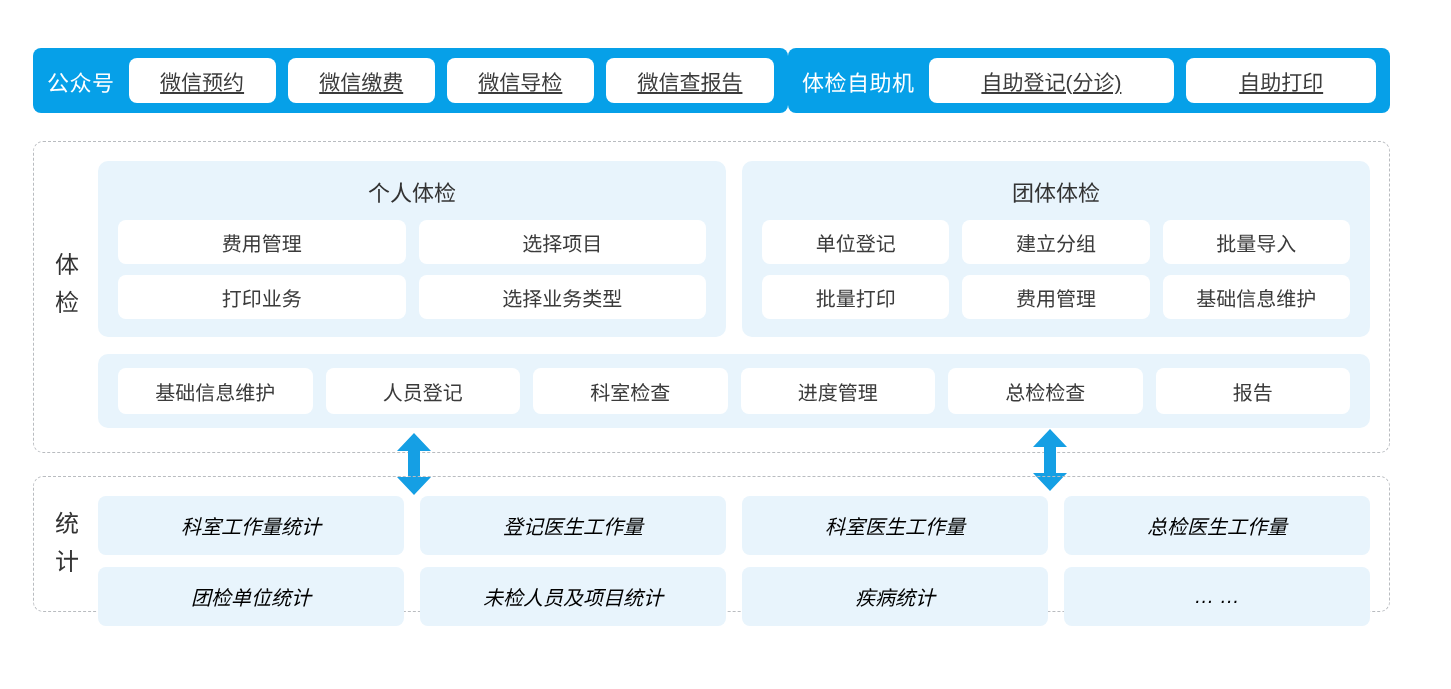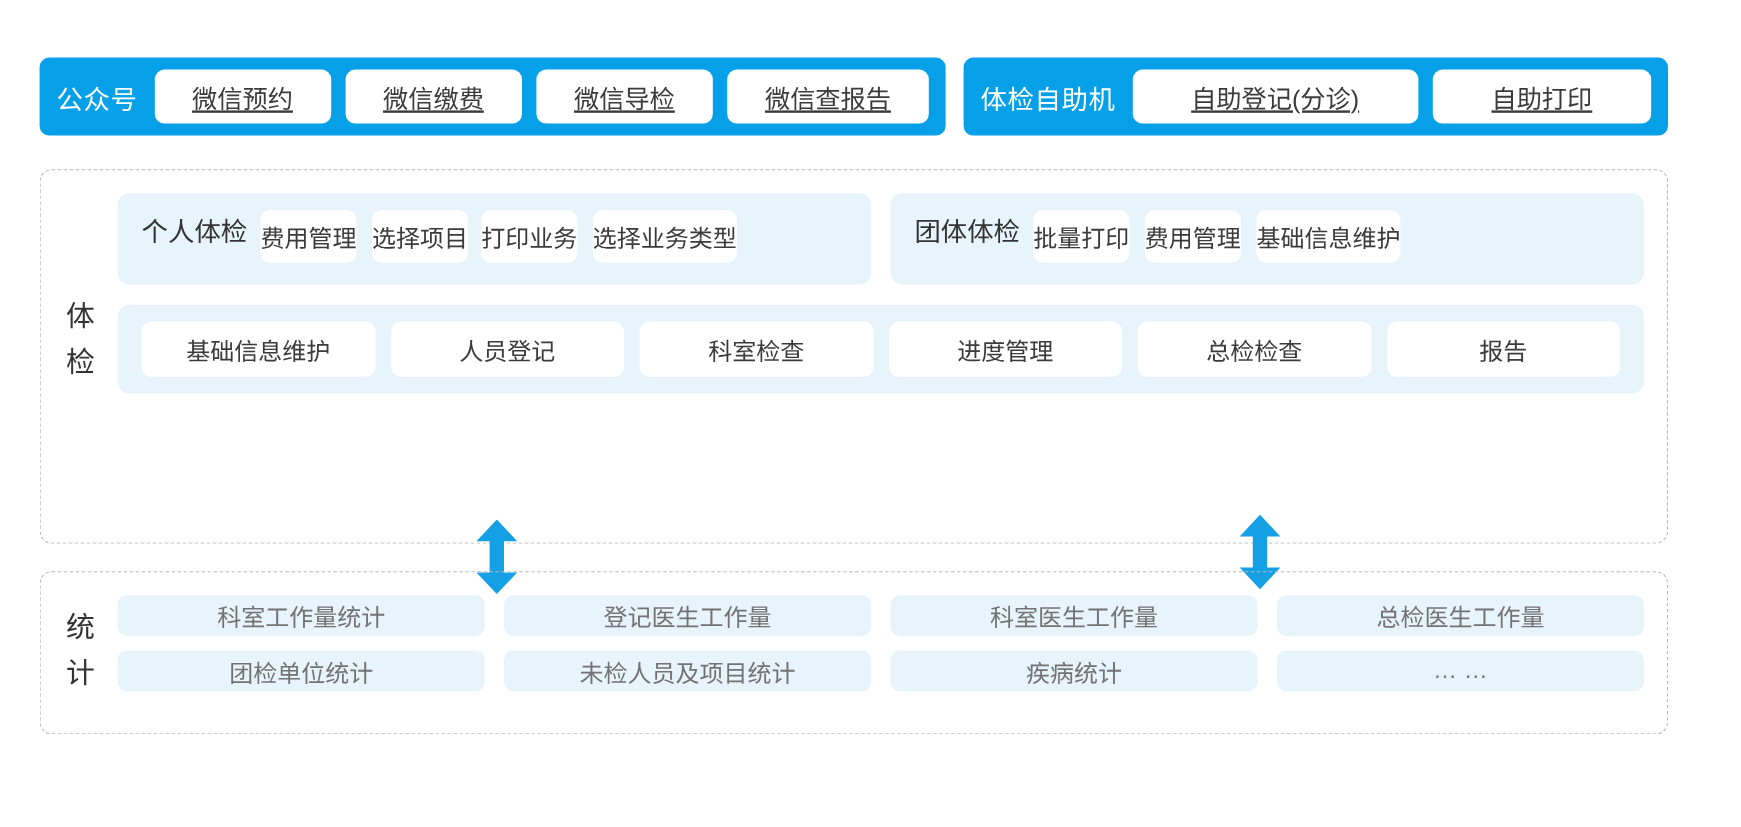--- a/index.html
+++ b/index.html
@@ -24,21 +24,20 @@
   }
 
   
   .topbar-row {
     position: absolute;
     left: 33px;
     top: 48px;
     width: 1357px;
     height: 65px;
     display: flex;
-    gap: 15px;
     text-align: center;
   }
   .blue-bar {
     background: #06a0e8;
     border-radius: 8px;
     display: flex;
     align-items: center;
     padding: 0 14px;
     gap: 12px;
     box-sizing: border-box;
@@ -119,21 +118,21 @@
     display: flex;
     gap: 16px;
   }
   .group-panel {
     background: #e8f4fc;
     border-radius: 10px;
     padding: 14px 20px 18px 20px;
     box-sizing: border-box;
     flex: 1 1 0;
     display: flex;
-    flex-direction: row;
+    flex-direction: column;
     gap: 11px;
   }
   .group-title {
     text-align: center;
     font-size: 22px;
     color: #333333;
     margin-bottom: 2px;
   }
   .tile-row {
     display: flex;
@@ -173,28 +172,29 @@
     flex-direction: column;
     gap: 12px;
   }
   .stats-row {
     display: flex;
     gap: 16px;
   }
   .stat-tile {
     background: #e8f4fc;
     border-radius: 8px;
-    height: 34px;
+    height: 59px;
     flex: 1 1 0;
     display: flex;
     align-items: center;
     justify-content: center;
     font-size: 20px;
-    color: #737373;
+    color: #000000;
     white-space: nowrap;
+    font-style: italic;
   }
 
   
   .arrow {
     position: absolute;
     width: 34px;
     height: 62px;
   }
   #arrow-left  { left: 397px; top: 433px; }
   #arrow-right { left: 1033px; top: 429px; }
@@ -241,20 +241,25 @@
         </div>
         <div class="tile-row">
           <div class="tile">打印业务</div>
           <div class="tile">选择业务类型</div>
         </div>
       </div>
 
       <div class="group-panel">
         <div class="group-title">团体体检</div>
         <div class="tile-row">
+          <div class="tile">单位登记</div>
+          <div class="tile">建立分组</div>
+          <div class="tile">批量导入</div>
+        </div>
+        <div class="tile-row">
           <div class="tile">批量打印</div>
           <div class="tile">费用管理</div>
           <div class="tile">基础信息维护</div>
         </div>
       </div>
 
     </div>
 
     <div class="flow-band">
       <div class="tile">基础信息维护</div>

